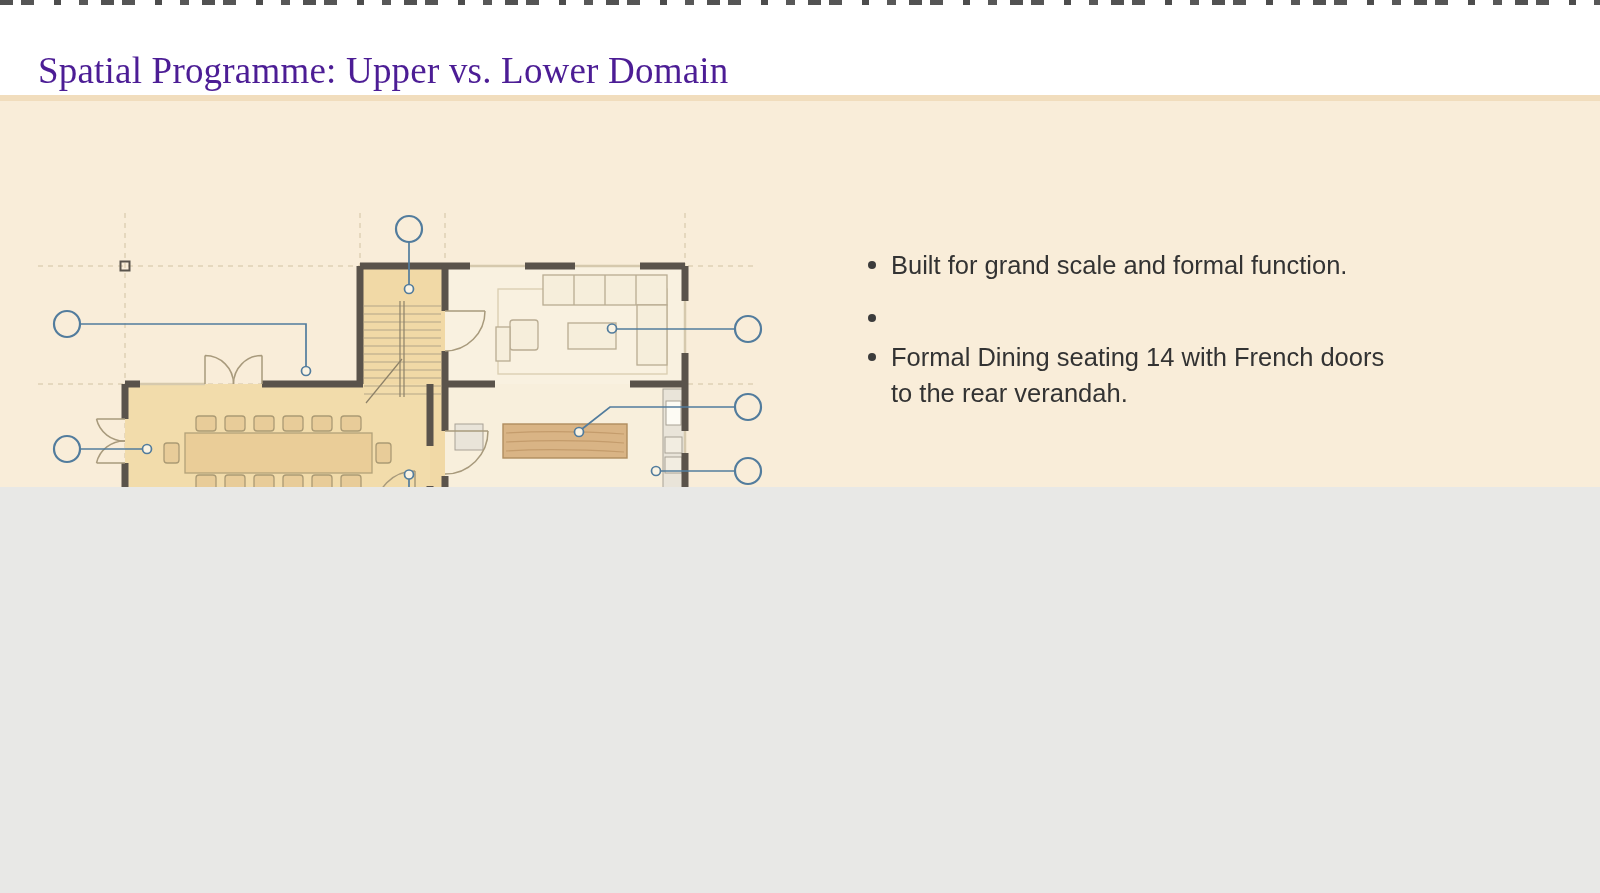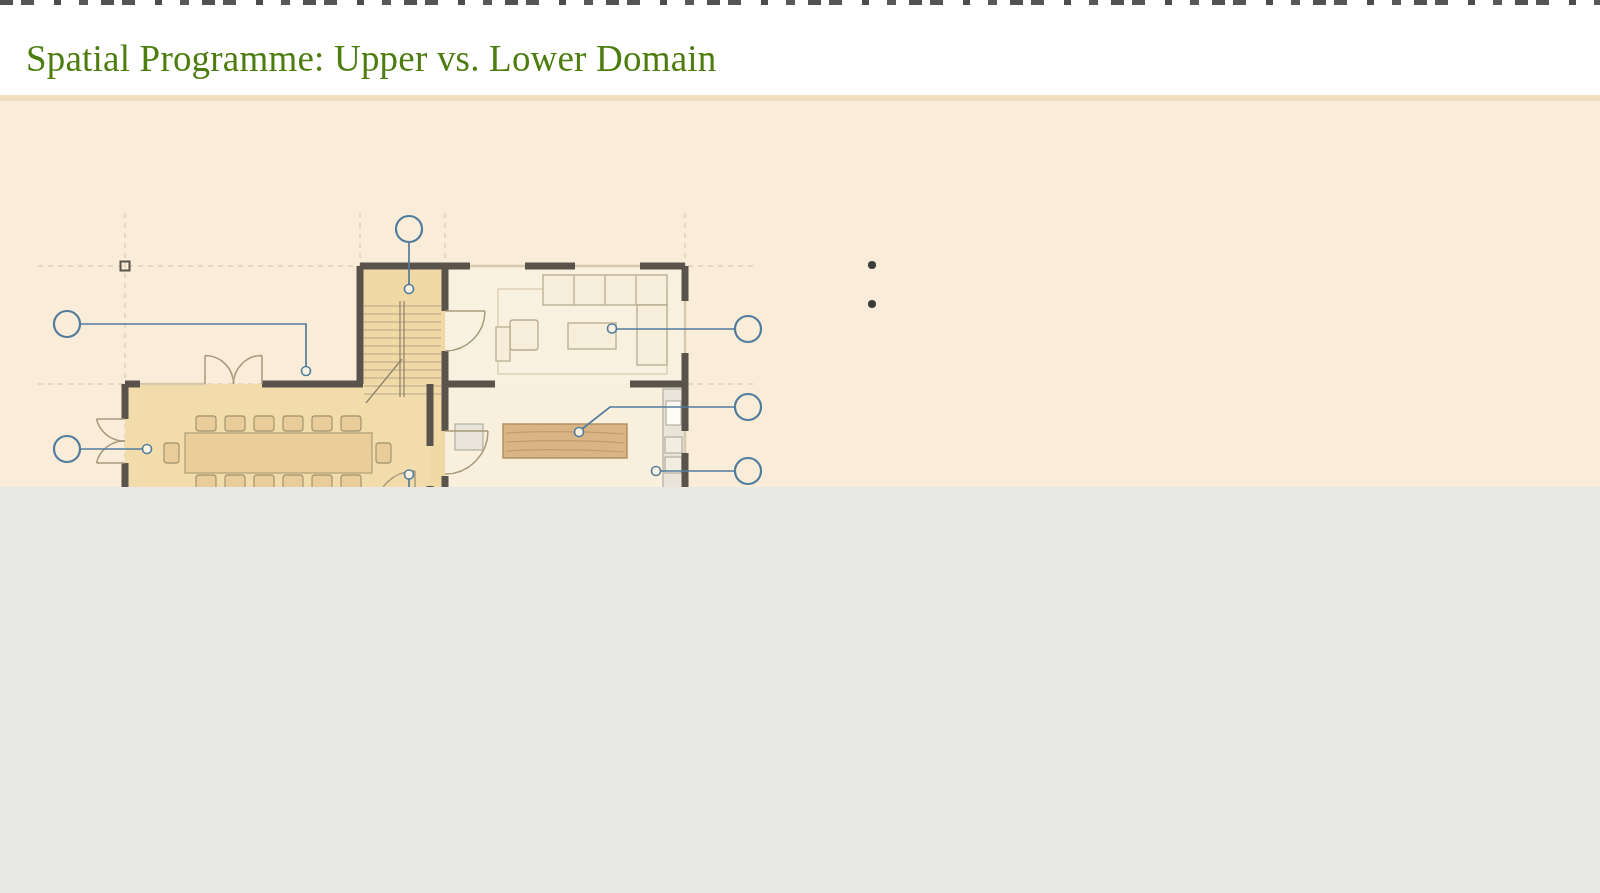--- a/index.html
+++ b/index.html
@@ -9,23 +9,23 @@
 
   
   .top-strip{position:absolute;left:0;top:0;width:1600px;height:5px;
     background:
       repeating-linear-gradient(90deg,#262626 0 13px,transparent 13px 21px,
         #2b2b2b 21px 34px,transparent 34px 54px,#202020 54px 61px,transparent 61px 79px,
         #2e2e2e 79px 88px,transparent 88px 101px);
     opacity:.8;}
 
   .header{position:absolute;left:0;top:5px;width:1600px;height:90px;background:#ffffff;}
-  .title{position:absolute;left:22px;top:27px;margin:4px;
+  .title{position:absolute;left:22px;top:27px;margin:16px;
     font-family:"Liberation Serif",serif;font-weight:500;
-    font-size:37px;line-height:46px;color:#4d7c0f;letter-spacing:.2px;}
+    font-size:37px;line-height:46px;color:#4c1d95;letter-spacing:.2px;}
 
   .band-divider{position:absolute;left:0;top:95px;width:1600px;height:6px;background:#f1ddbd;}
 
   .band{position:absolute;left:0;width:1600px;}
   .band.upper{top:101px;height:386px;background:#f9edd9;}
   .band.lower{top:487px;height:406px;background:#e8e8e6;}
 
   svg.plan{position:absolute;left:0;display:block;}
 
   .bullets{position:absolute;width:700px;}
@@ -192,24 +192,30 @@
           <circle cx="147" cy="348" r="4.5"></circle>
         <circle cx="612" cy="227.5" r="4.5"></circle>
           <circle cx="579" cy="331" r="4.5"></circle>
         <circle cx="656" cy="370" r="4.5"></circle>
       </g>
     </svg>
 
     <div class="bullets upper-b">
       <div class="bullet">
         <span class="dot"></span>
+        <span class="btext">Built for grand scale and formal function.</span>
       </div>
       <div class="bullet">
         <span class="dot"></span>
       </div>
+      <div class="bullet">
+        <span class="dot"></span>
+        <span class="btext">Formal Dining seating 14 with French doors
+to the rear verandah.</span>
+      </div>
     </div>
   </section>
 
   <section class="band lower">
 
     
 
     
   </section>
 

